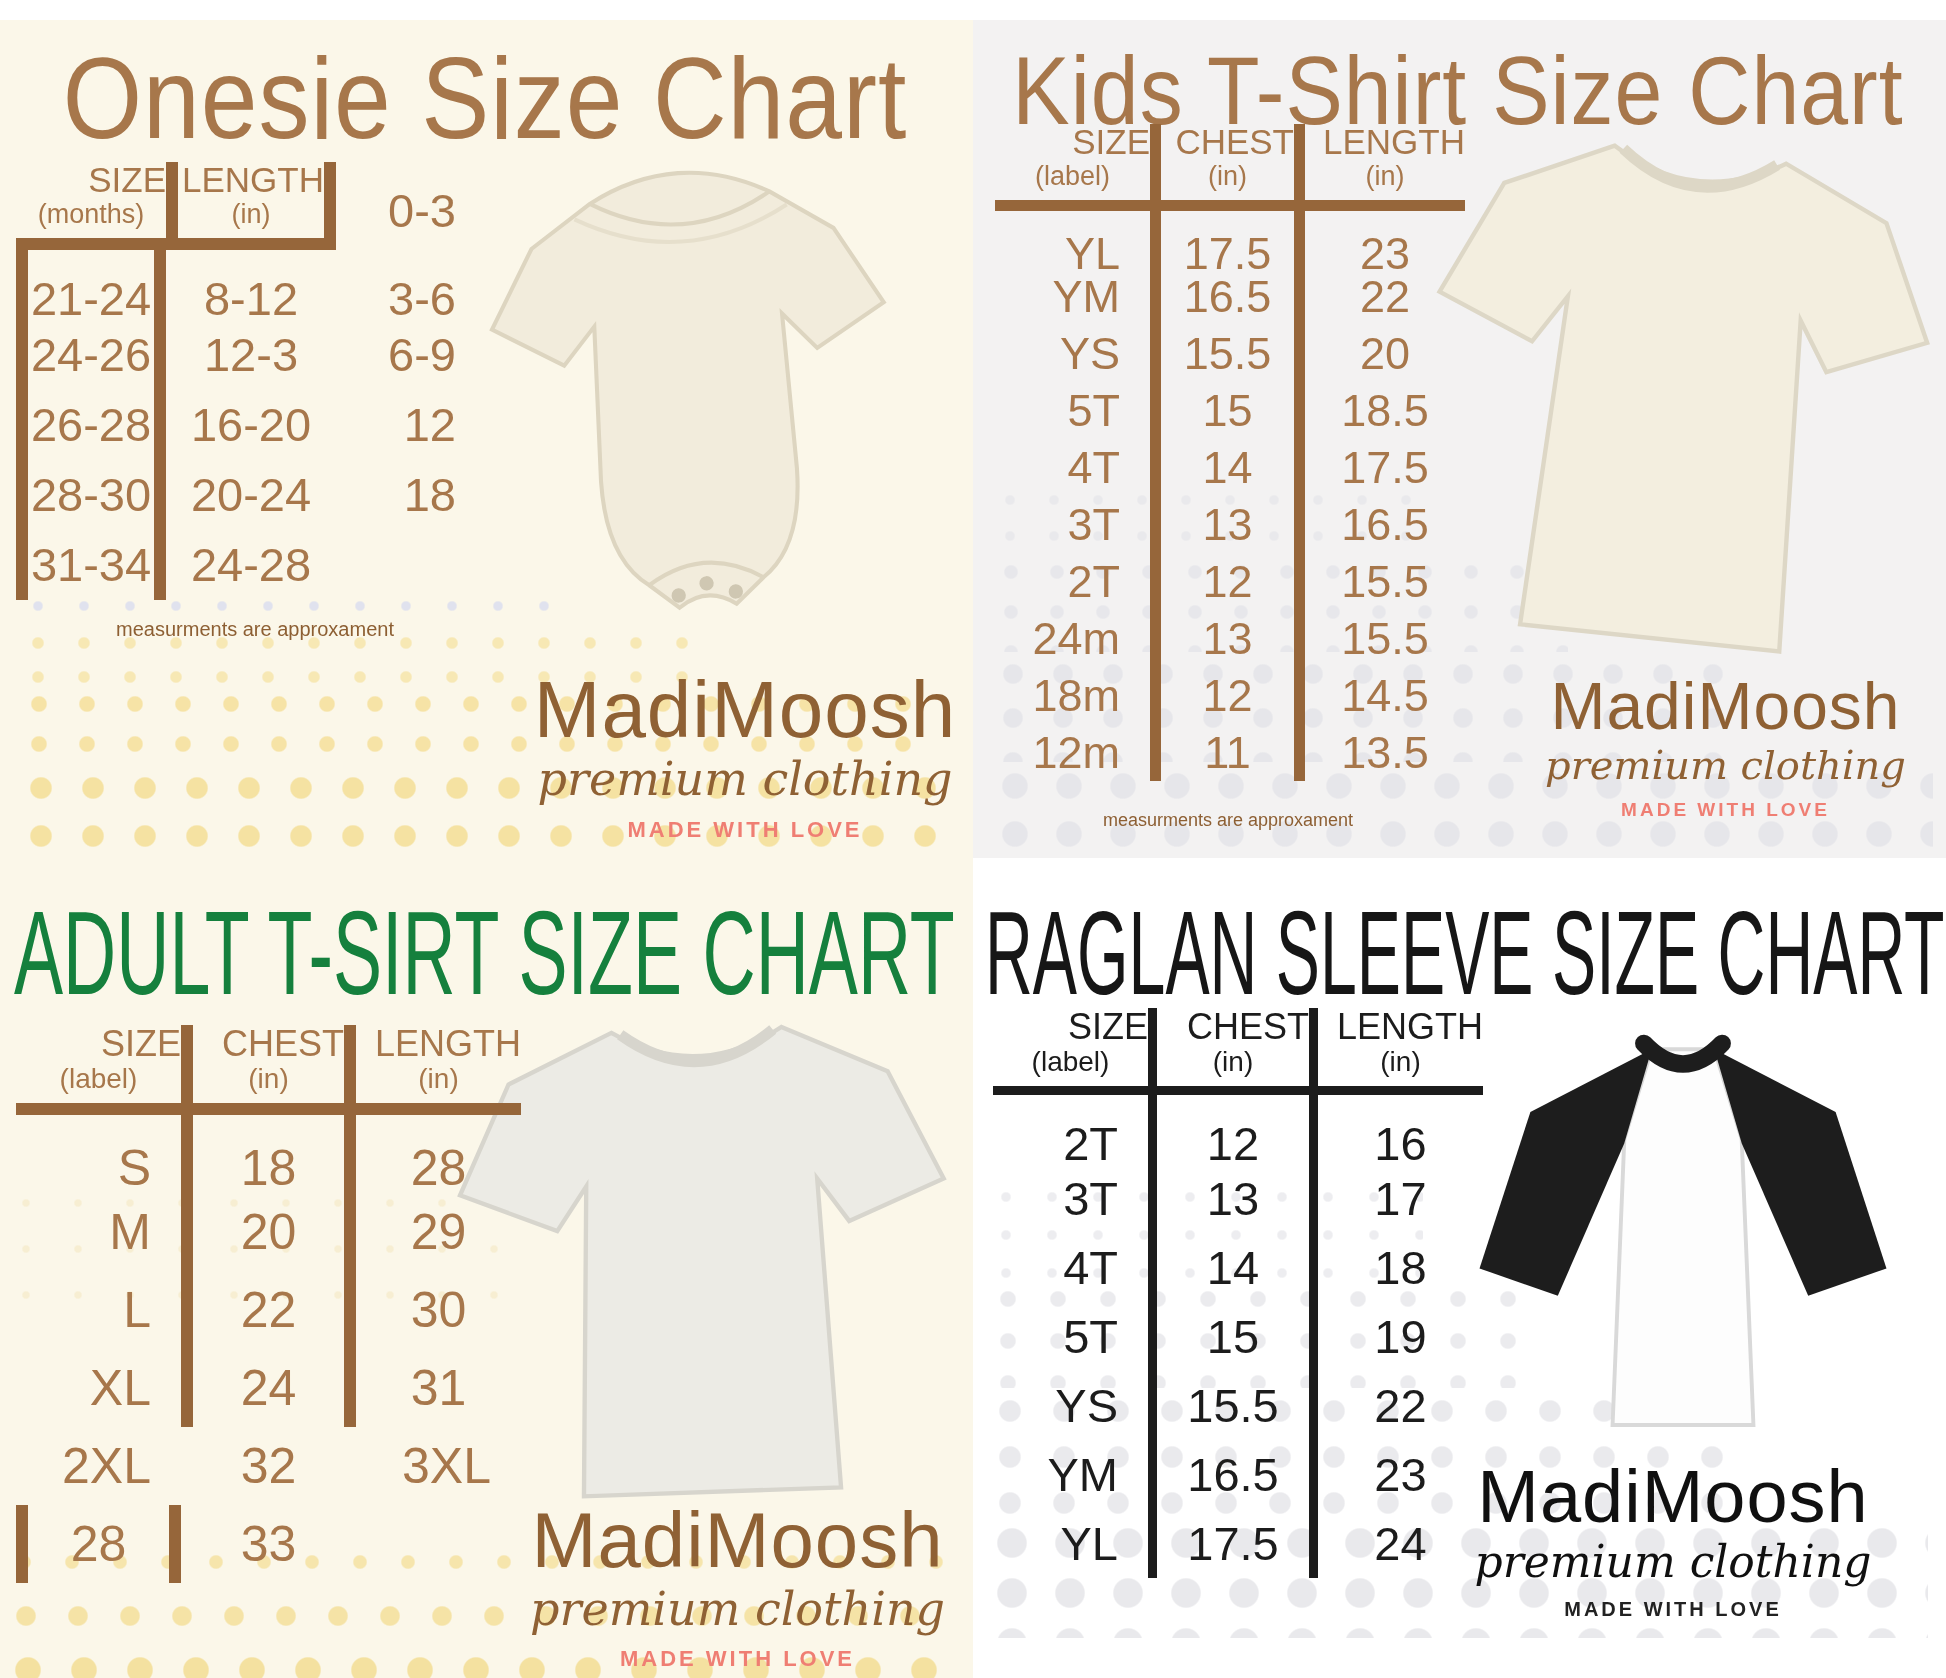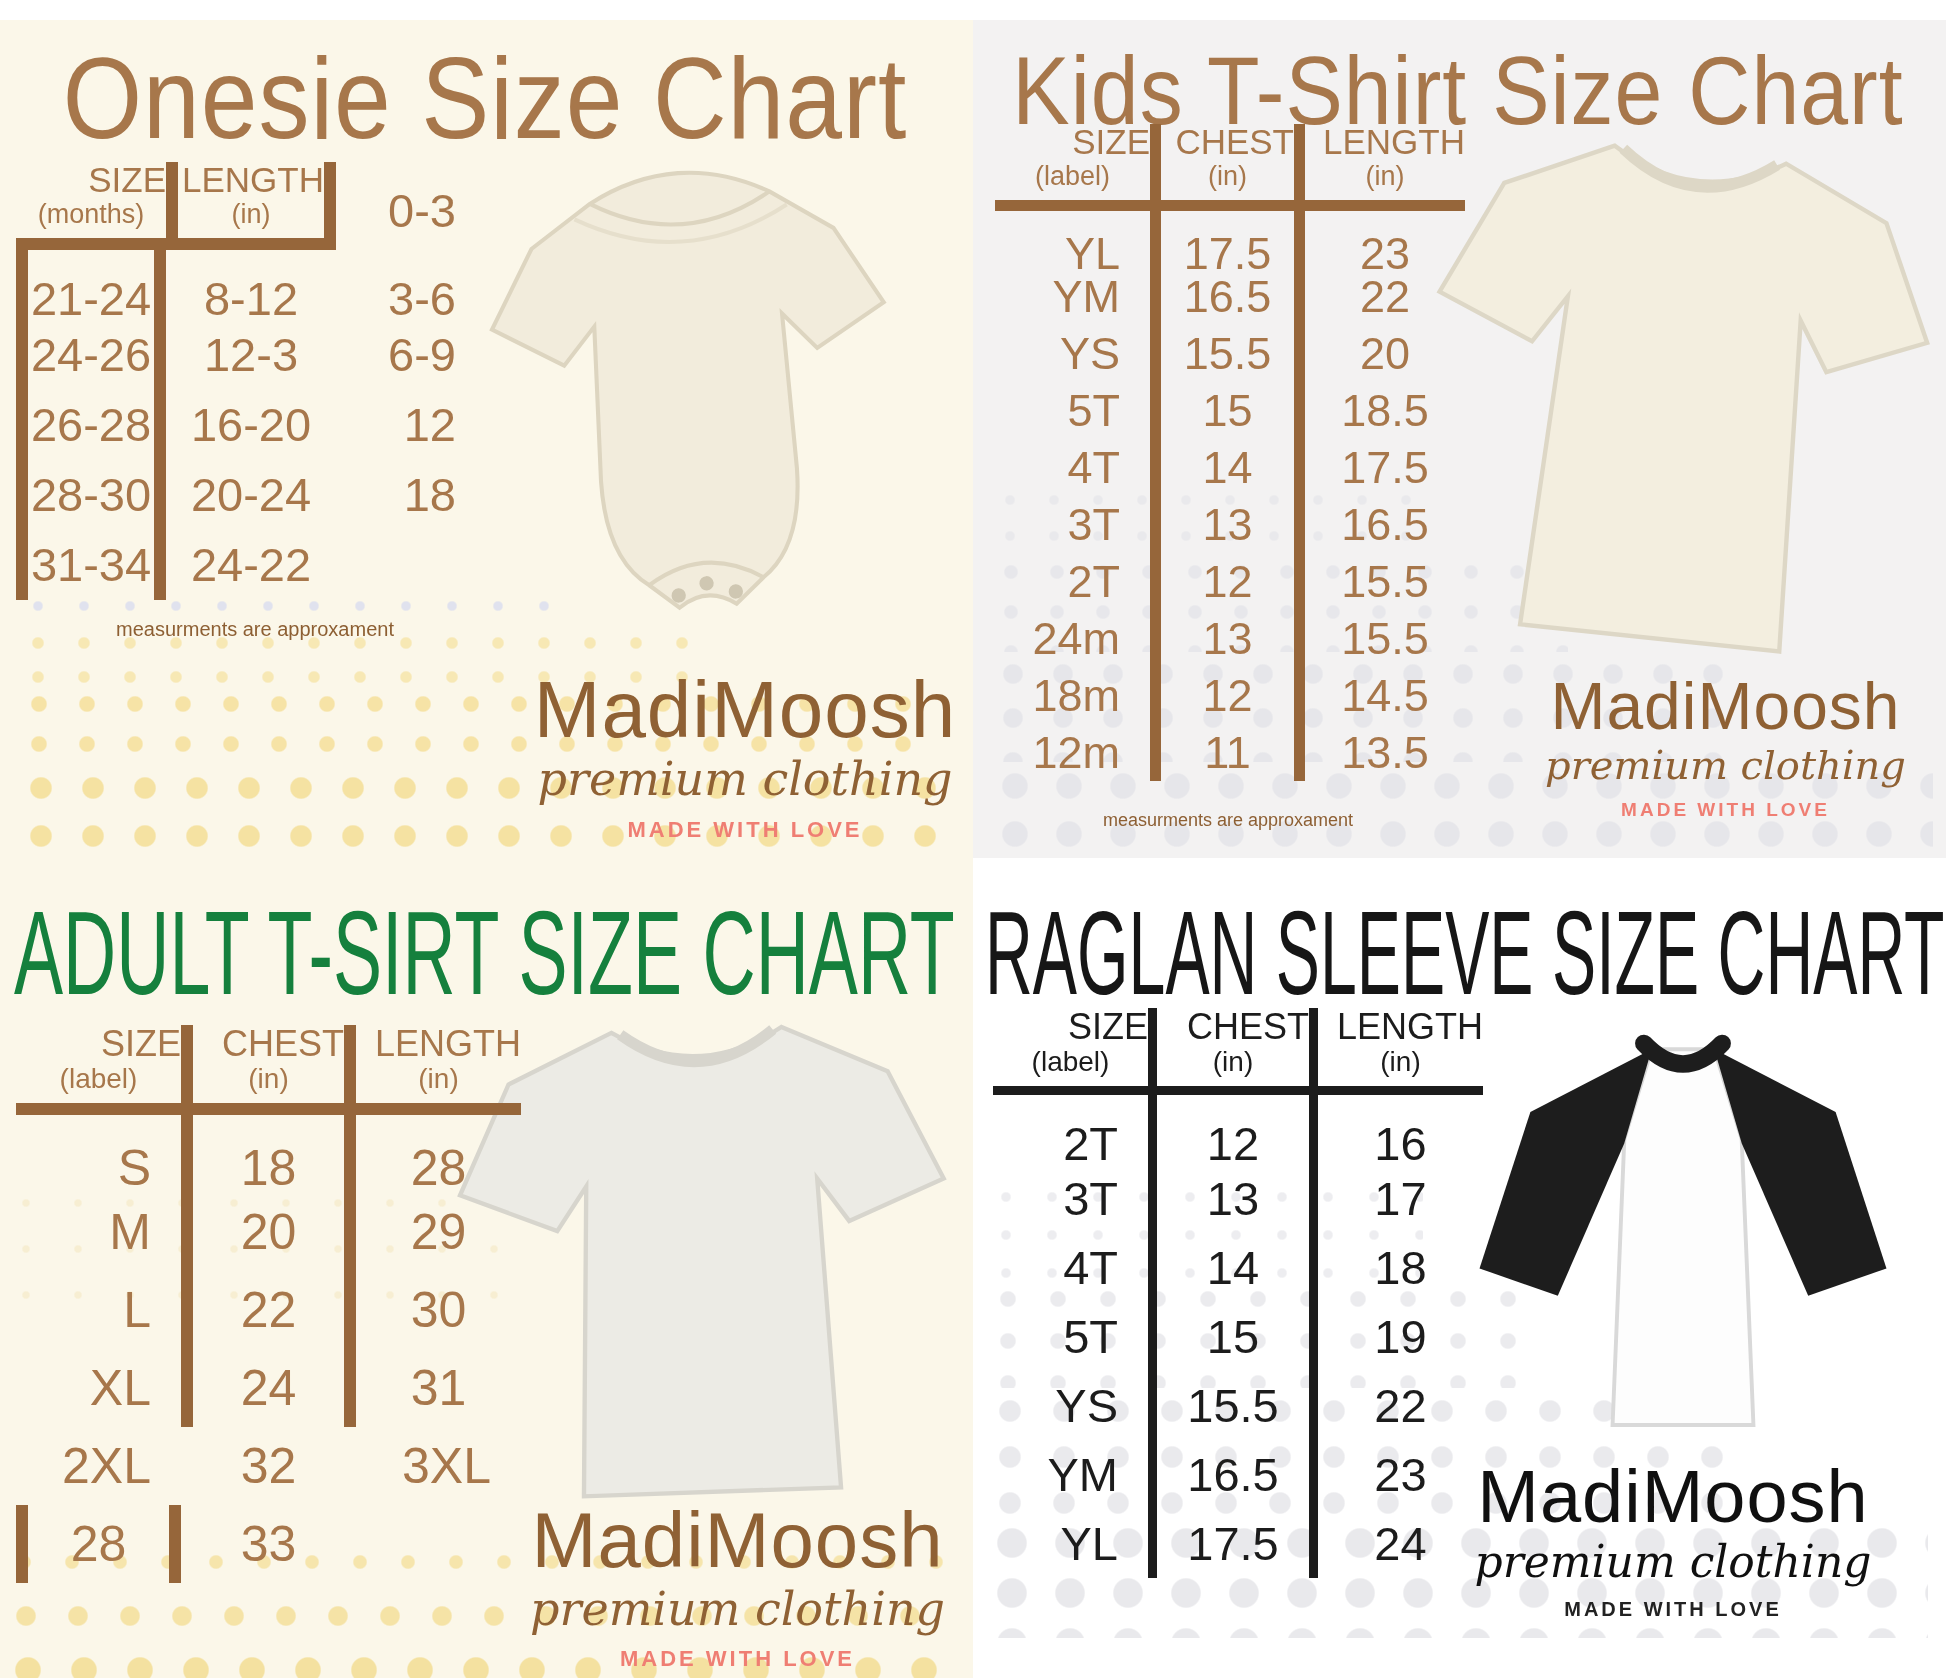--- a/index.html
+++ b/index.html
@@ -82,21 +82,21 @@
         <div class="td c1">24-26</div>
         <div class="td c2">12-3</div>
         <div class="td c0">6-9</div>
         <div class="td c1">26-28</div>
         <div class="td c2">16-20</div>
         <div class="td c0">12</div>
         <div class="td c1">28-30</div>
         <div class="td c2">20-24</div>
         <div class="td c0">18</div>
         <div class="td c1">31-34</div>
-        <div class="td c2">24-22</div>
+        <div class="td c2">24-28</div>
       </div>
 
     <div class="note" style="left:40px; top:598px; width:430px; font-size:20px;">measurments are approxament</div>
 
     <div class="dots" style="left:15px; top:568px; width:560px; height:36px; --dc:#e0e2ee; --dr:4px; --sx:46px; --sy:36px;"></div>
     <div class="dots" style="left:15px; top:606px; width:700px; height:58px; --dc:#f7e8b4; --dr:5px; --sx:46px; --sy:34px;"></div>
     <div class="dots" style="left:15px; top:664px; width:900px; height:80px; --dc:#f6e3a6; --dr:7px; --sx:48px; --sy:40px;"></div>
     <div class="dots" style="left:15px; top:744px; width:945px; height:100px; --dc:#f5e2a2; --dr:10px; --sx:52px; --sy:48px;"></div>
 
     <div class="photo" style="left:470px; top:118px; width:450px; height:560px; transform:rotate(-4deg);">

